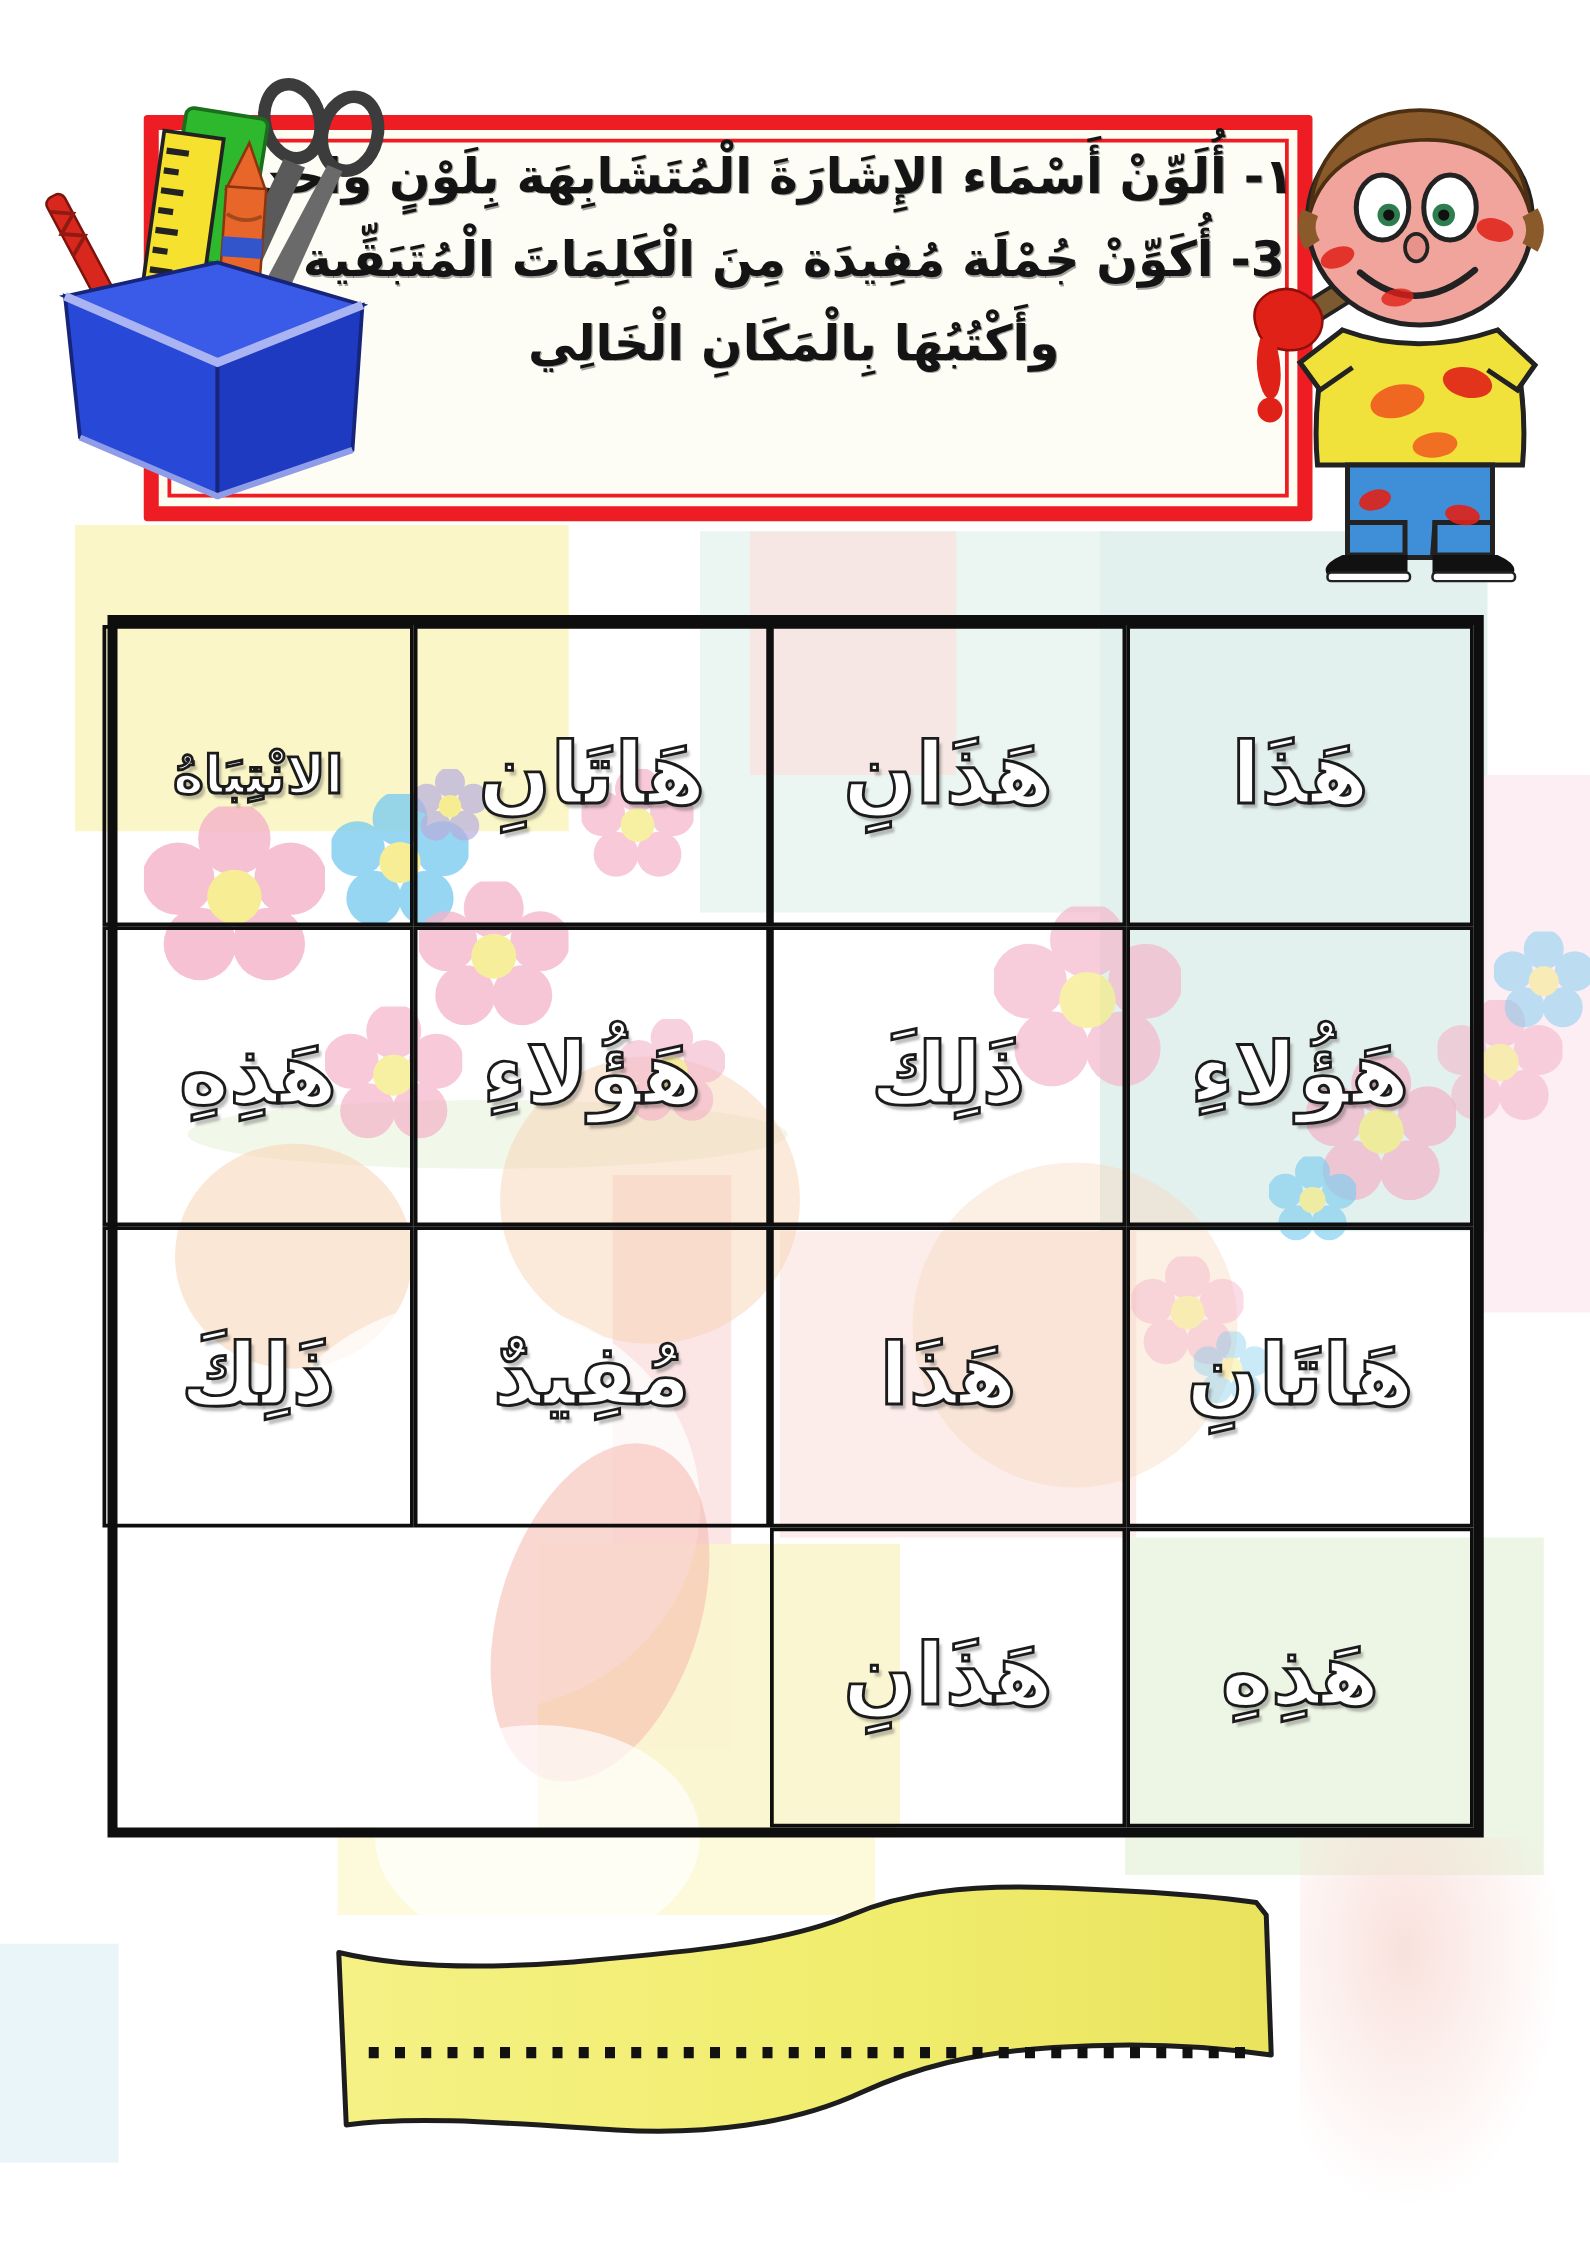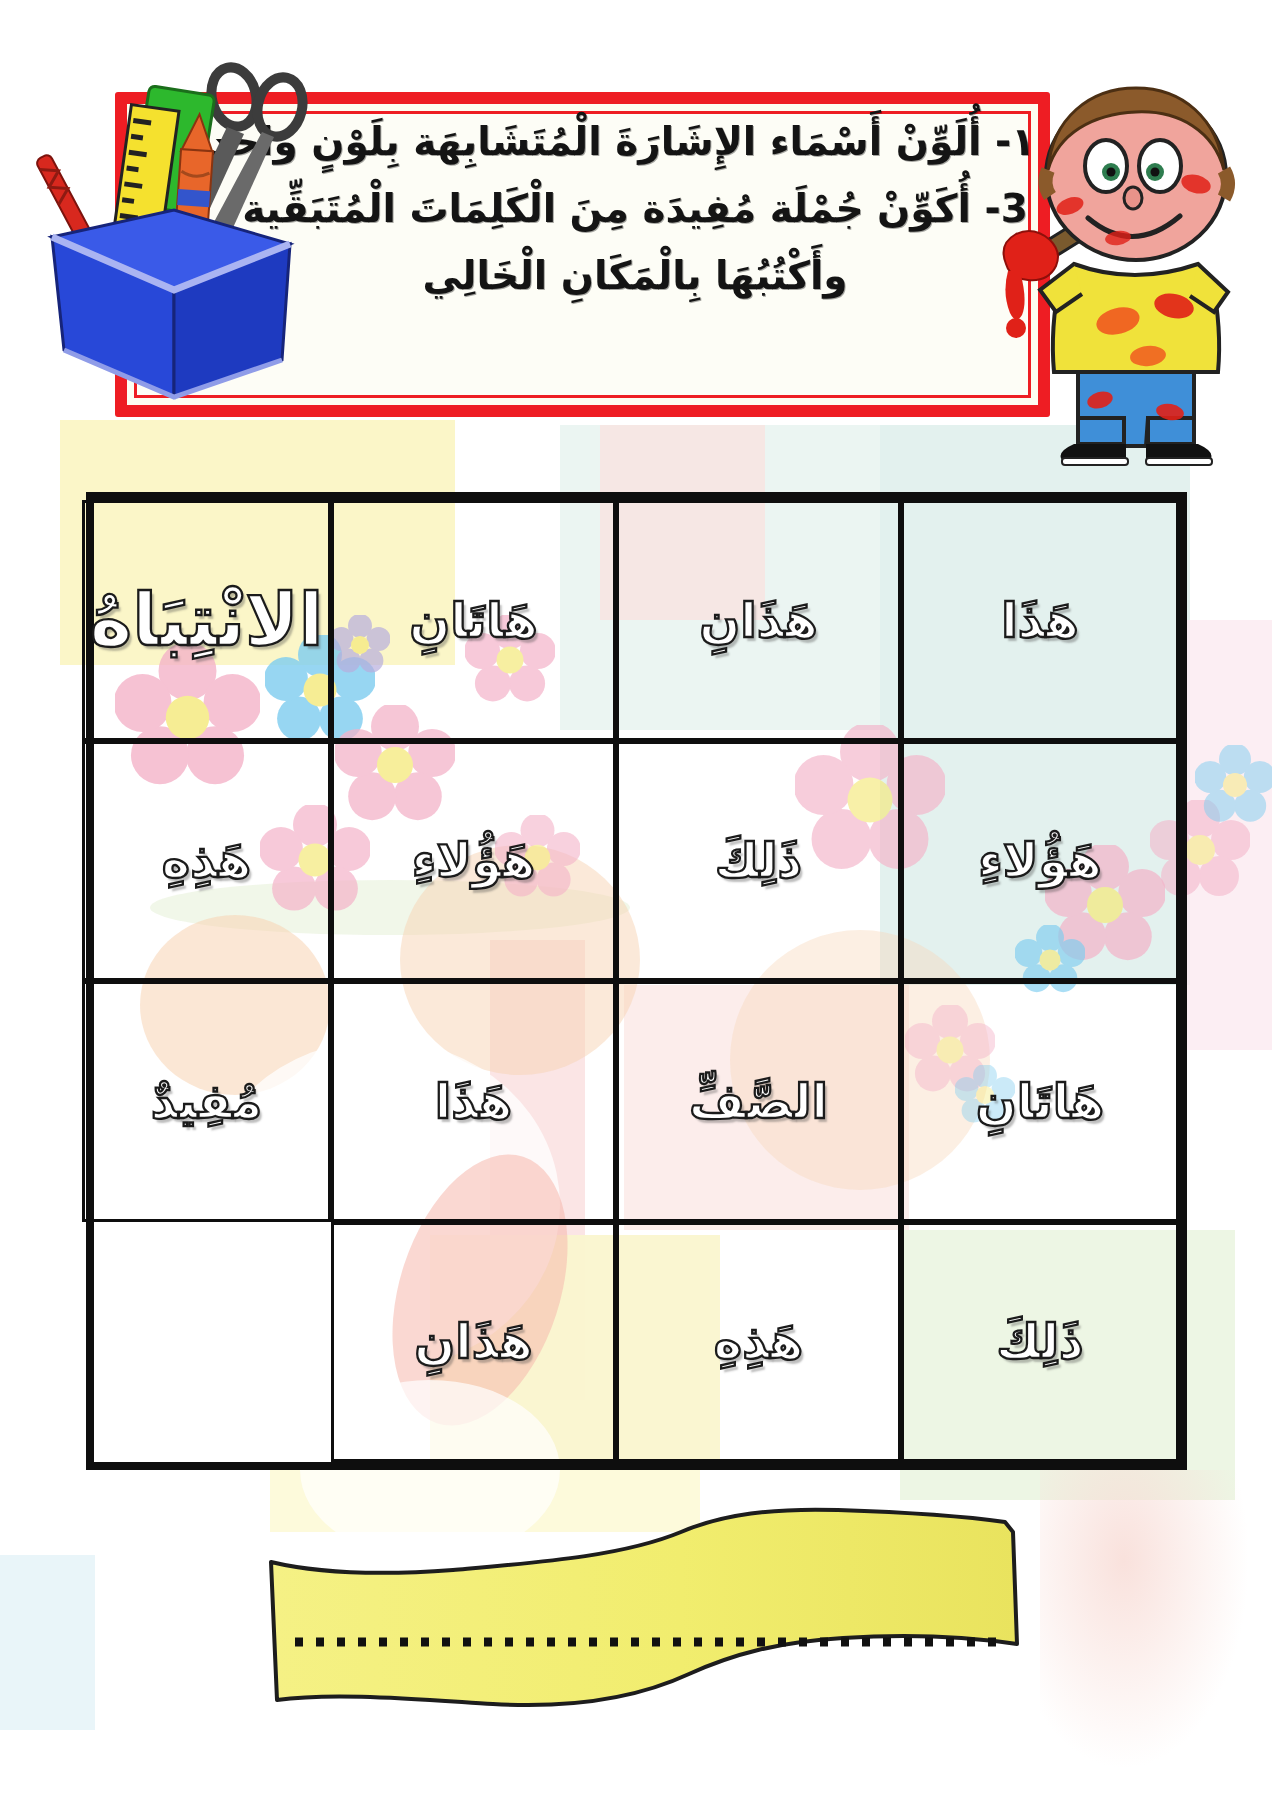--- a/index.html
+++ b/index.html
@@ -36,26 +36,26 @@
     box-sizing:border-box;display:grid;
     grid-template-columns:278px 285px 285px 249px;
     grid-template-rows:repeat(4,1fr);
     border:8px solid #0e0e0e;background:transparent;
   }
   .cell{
     border:3px solid #0e0e0e;display:flex;align-items:center;justify-content:center;
     box-sizing:border-box;background:transparent;
   }
   .word{
-    font-size:48px;font-weight:800;color:#ffffff;letter-spacing:1px;
+    font-size:68px;font-weight:800;color:#ffffff;letter-spacing:1px;
     -webkit-text-stroke:2.3px #1b1b1b;
     text-shadow:3px 4px 2px rgba(70,70,70,.35);
     line-height:1.1;white-space:nowrap;
   }
-  .word.small{font-size:72px;text-align:center;}
+  .word.small{font-size:42px;text-align:center;}
 
   
   .banner-wrap{position:absolute;left:253px;top:1498px;width:784px;height:224px;}
 
   
   .illu{position:absolute;pointer-events:none;}
 </style>
 </head>
 <body>
 
@@ -263,23 +263,20 @@
     </div>
   <div class="cell">
       <span class="word">هَؤُلاءِ</span>
     </div>
 
   <div class="cell">
       <span class="word">هَذِهِ</span>
     </div>
   <div class="cell">
       <span class="word">هَاتَانِ</span>
-    </div>
-  <div class="cell">
-      <span class="word">الصَّفِّ</span>
     </div>
   <div class="cell">
       <span class="word">هَذَا</span>
     </div>
 
   <div class="cell">
       <span class="word">مُفِيدٌ</span>
     </div>
   <div class="cell">
       <span class="word">ذَلِكَ</span>

